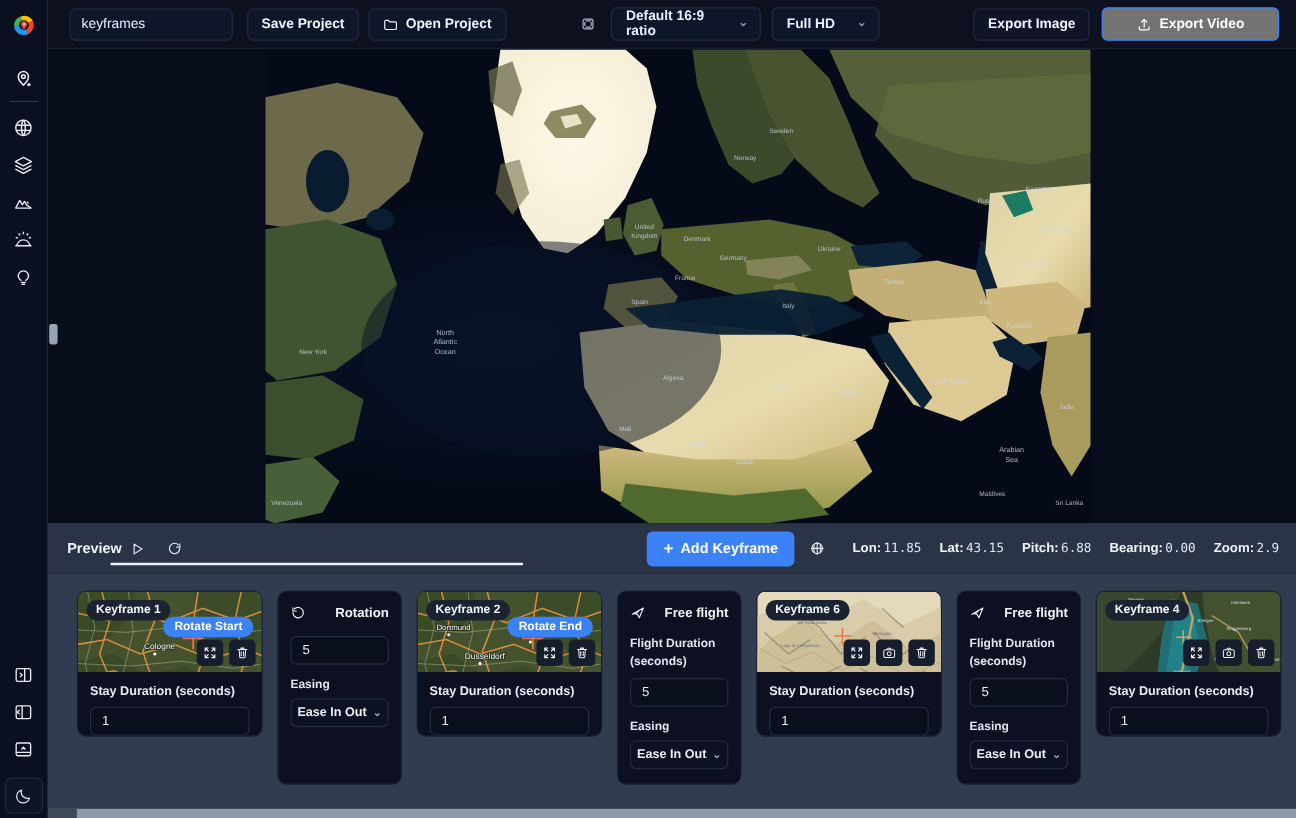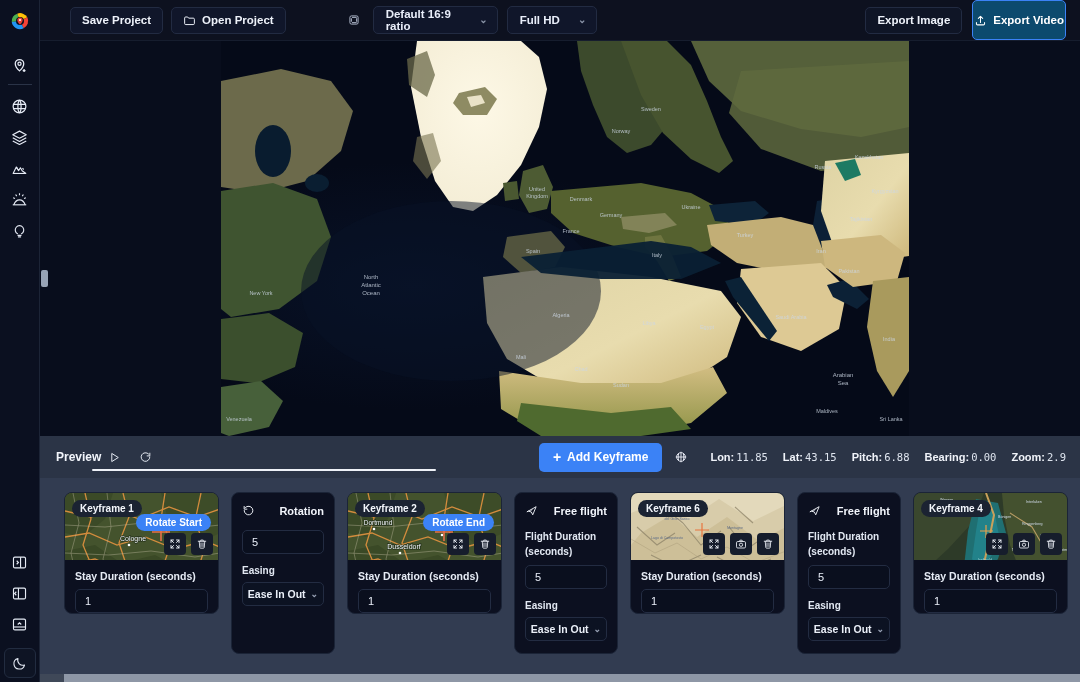--- a/index.html
+++ b/index.html
@@ -94,22 +94,22 @@
     background: #10162a; color: #e9eefa;
     font-size: 11.5px; font-weight: bold;
     display: inline-flex; align-items: center; justify-content: flex-start;
     padding: 0 9px 0 12px; gap: 18px; cursor: pointer;
   }
   .select .chev { color: #8d97ab; font-size: 10px; line-height: 1; }
   #ratio-select { width: 125px; }
   #quality-select { width: 90px; }
   .topbar-spacer { flex: 1 1 auto; }
   .btn-export-video {
-    background: #0c4a6e; border-color: #3b82f6; color: #fff;
-    height: 40px; padding: 0 1px;
+    background: #737373; border-color: #3b82f6; color: #fff;
+    height: 28px; padding: 0 28px;
   }
 
   
   .stage {
     flex: 1 1 auto;
     position: relative;
     background: #080d1c;
     height: 395px;
   }
   .map-wrap {
@@ -353,20 +353,21 @@
         <svg viewBox="0 0 24 24" fill="none" stroke="currentColor" stroke-width="1.7" stroke-linejoin="round">
           <path d="M20 14.5A8.4 8.4 0 0 1 9.5 4 8.6 8.6 0 1 0 20 14.5z"></path>
         </svg>
       </div>
     </div>
   </div>
 
   <div class="main">
 
     <div class="topbar">
+      <div class="proj-name" title="Project name">keyframes</div>
       <div class="sep-gap-a"></div>
       <div class="btn">
         <span>Save Project</span>
       </div>
       <div class="sep-gap-b"></div>
       <div class="btn">
         <svg viewBox="0 0 24 24" fill="none" stroke="currentColor" stroke-width="1.8" stroke-linejoin="round">
           <path d="M3 7.5a2 2 0 0 1 2-2h3.6l1.8 2.2H19a2 2 0 0 1 2 2v7.8a2 2 0 0 1-2 2H5a2 2 0 0 1-2-2z"></path>
         </svg>
         <span>Open Project</span>

